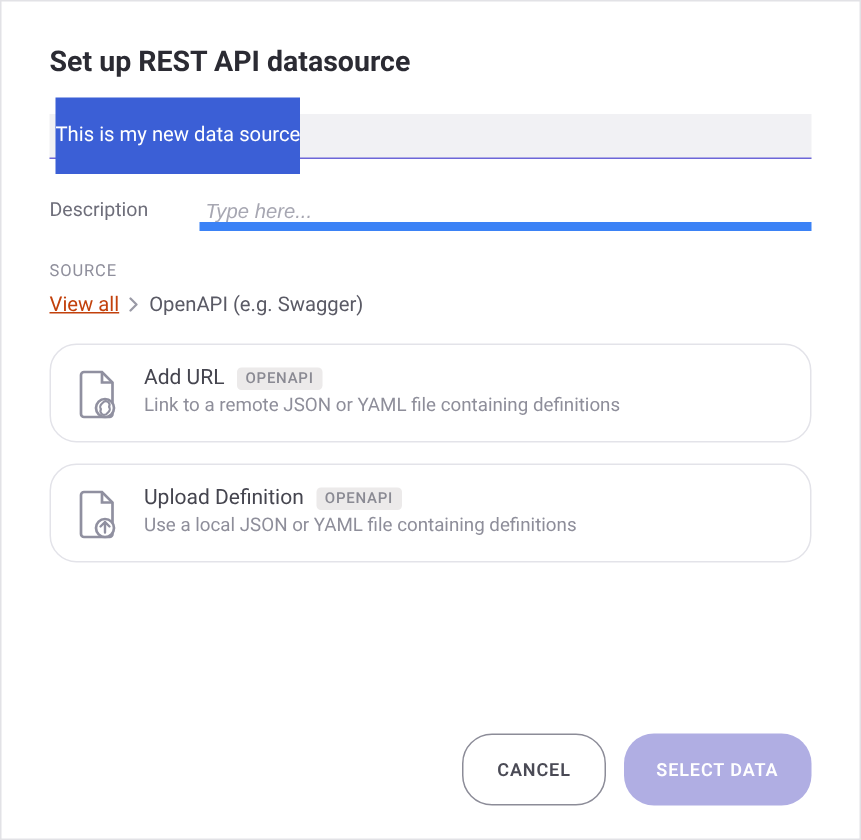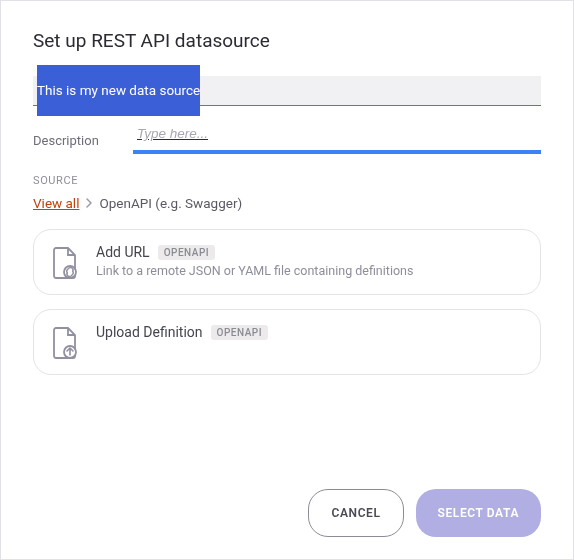--- a/index.html
+++ b/index.html
@@ -8,21 +8,21 @@
     background: #fff;
     width: 574px;
     height: 560px;
     border: 1px solid #e2e2e6;
     padding: 28px 32px 24px 32px;
     color: #2d2d36;
     position: relative;
   }
   .title {
     font-size: 19px;
-    font-weight: 400;
+    font-weight: 700;
     color: #2b2b33;
     margin-bottom: 24px;
   }
   .field-row {
     display: flex;
     align-items: center;
     margin-bottom: 20px;
   }
   .field-label {
     width: 100px;
@@ -41,26 +41,25 @@
   }
   .name-selection {
     background: #3b5fd6;
     color: #fff;
     font-size: 13.5px;
     padding: 16px 0px;
     line-height: 1.4;
   }
   .desc-input-wrap {
     flex: 1;
-    border-bottom: 4px solid #3b82f6;
+    border-bottom: 6px solid #3b82f6;
     height: 28px;
     display: flex;
-    align-items: flex-start;
+    align-items: flex-end;
     padding: 0 4px;
-    text-decoration: underline;
   }
   .desc-input {
     border: none;
     background: transparent;
     font-size: 13.5px;
     color: #333;
     outline: none;
     width: 100%;
     font-style: italic;
   }
@@ -217,19 +216,20 @@
       <path d="M18 2 V9 H25"></path>
       <circle cx="20" cy="26" r="6" fill="#fff"></circle>
       <path d="M20 29 V22 M17 25 L20 22 L23 25" stroke-width="1.6" stroke-linecap="round" stroke-linejoin="round"></path>
     </svg>
   </div>
   <div class="option-body">
     <div class="option-title-row">
       <span class="option-title">Upload Definition</span>
       <span class="badge">OPENAPI</span>
     </div>
+    <div class="option-desc">Use a local JSON or YAML file containing definitions</div>
   </div>
 </div>
 
 <div class="footer">
   <button class="btn btn-cancel">CANCEL</button>
   <button class="btn btn-primary">SELECT DATA</button>
 </div>
 
 </body></html>

